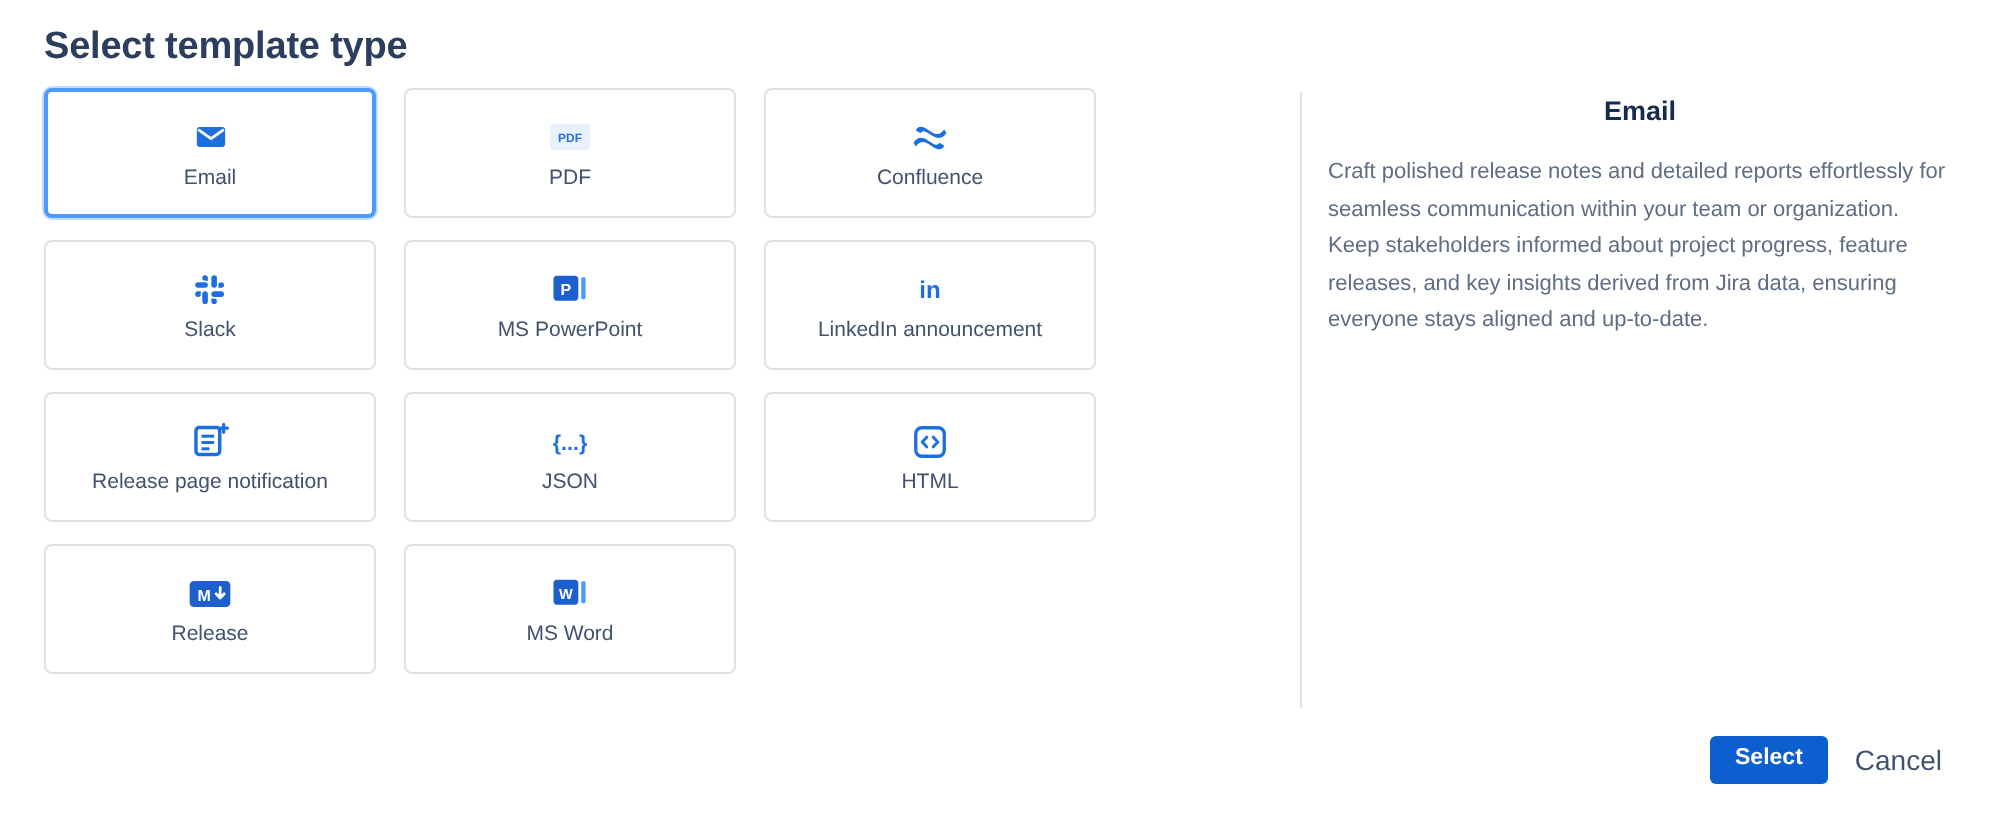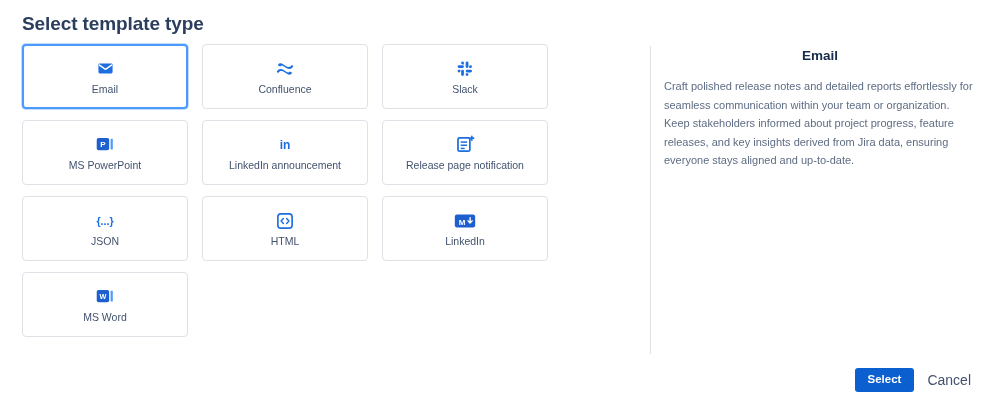--- a/index.html
+++ b/index.html
@@ -162,20 +162,29 @@
           <div class="tpl-icon">
             <svg width="17" height="17" viewBox="0 0 24 24">
               <rect x="2" y="5" width="20" height="14" rx="2" fill="#1D6FE0"></rect>
               <path d="M3.5 7.2 12 13.2l8.5-6" stroke="#FFFFFF" stroke-width="2" fill="none" stroke-linecap="round" stroke-linejoin="round"></path>
             </svg>
           </div>
           <div class="tpl-label">Email</div>
         </div>
         <div class="tpl-card">
           <div class="tpl-icon">
+            <svg width="20" height="15" viewBox="0 0 30 20">
+              <rect x="0" y="0" width="30" height="20" rx="3" fill="#E9F0FE"></rect>
+              <text x="15" y="14" font-family="Liberation Sans, sans-serif" font-size="9" font-weight="bold" fill="#1D6FE0" text-anchor="middle">PDF</text>
+            </svg>
+          </div>
+          <div class="tpl-label">PDF</div>
+        </div>
+        <div class="tpl-card">
+          <div class="tpl-icon">
             <svg width="18" height="18" viewBox="0 0 24 24">
               <path d="M2.6 17.6c2.6-4 5.6-3.4 8.4-1.6l3.6 2.3c2.6 1.6 5.2 2.1 7-1.2l-3.3-1.9c-1.4 2.2-2.9 1.3-4.4.4l-3.7-2.3C6.9 11 3.3 11.3 1 15.2z" fill="#1D6FE0"></path>
               <path d="M21.4 6.4c-2.6 4-5.6 3.4-8.4 1.6L9.4 5.7C6.8 4.1 4.2 3.6 2.4 6.9l3.3 1.9c1.4-2.2 2.9-1.3 4.4-.4l3.7 2.3c3.3 2 6.9 1.7 9.2-2.1z" fill="#1D6FE0"></path>
             </svg>
           </div>
           <div class="tpl-label">Confluence</div>
         </div>
         <div class="tpl-card">
           <div class="tpl-icon">
             <svg width="16" height="16" viewBox="0 0 24 24">
@@ -235,21 +244,21 @@
           <div class="tpl-label">HTML</div>
         </div>
         <div class="tpl-card">
           <div class="tpl-icon">
             <svg width="22" height="16" viewBox="0 0 30 22">
               <rect x="1" y="2" width="28" height="18" rx="3" fill="#1D5FCF"></rect>
               <text x="11" y="16" font-family="Liberation Sans, sans-serif" font-size="11" font-weight="bold" fill="#FFFFFF" text-anchor="middle">M</text>
               <path d="M22 6.5v7M19.2 10.8 22 13.8l2.8-3" stroke="#FFFFFF" stroke-width="1.9" fill="none" stroke-linecap="round" stroke-linejoin="round"></path>
             </svg>
           </div>
-          <div class="tpl-label">LinkedIn</div>
+          <div class="tpl-label">Release</div>
         </div>
         <div class="tpl-card">
           <div class="tpl-icon">
             <svg width="19" height="17" viewBox="0 0 26 22">
               <rect x="1" y="2" width="17" height="17" rx="2.5" fill="#1D5FCF"></rect>
               <text x="9.5" y="15" font-family="Liberation Sans, sans-serif" font-size="10" font-weight="bold" fill="#FFFFFF" text-anchor="middle">W</text>
               <rect x="20" y="3" width="3" height="15" rx="1" fill="#4C9AFF"></rect>
             </svg>
           </div>
           <div class="tpl-label">MS Word</div>

